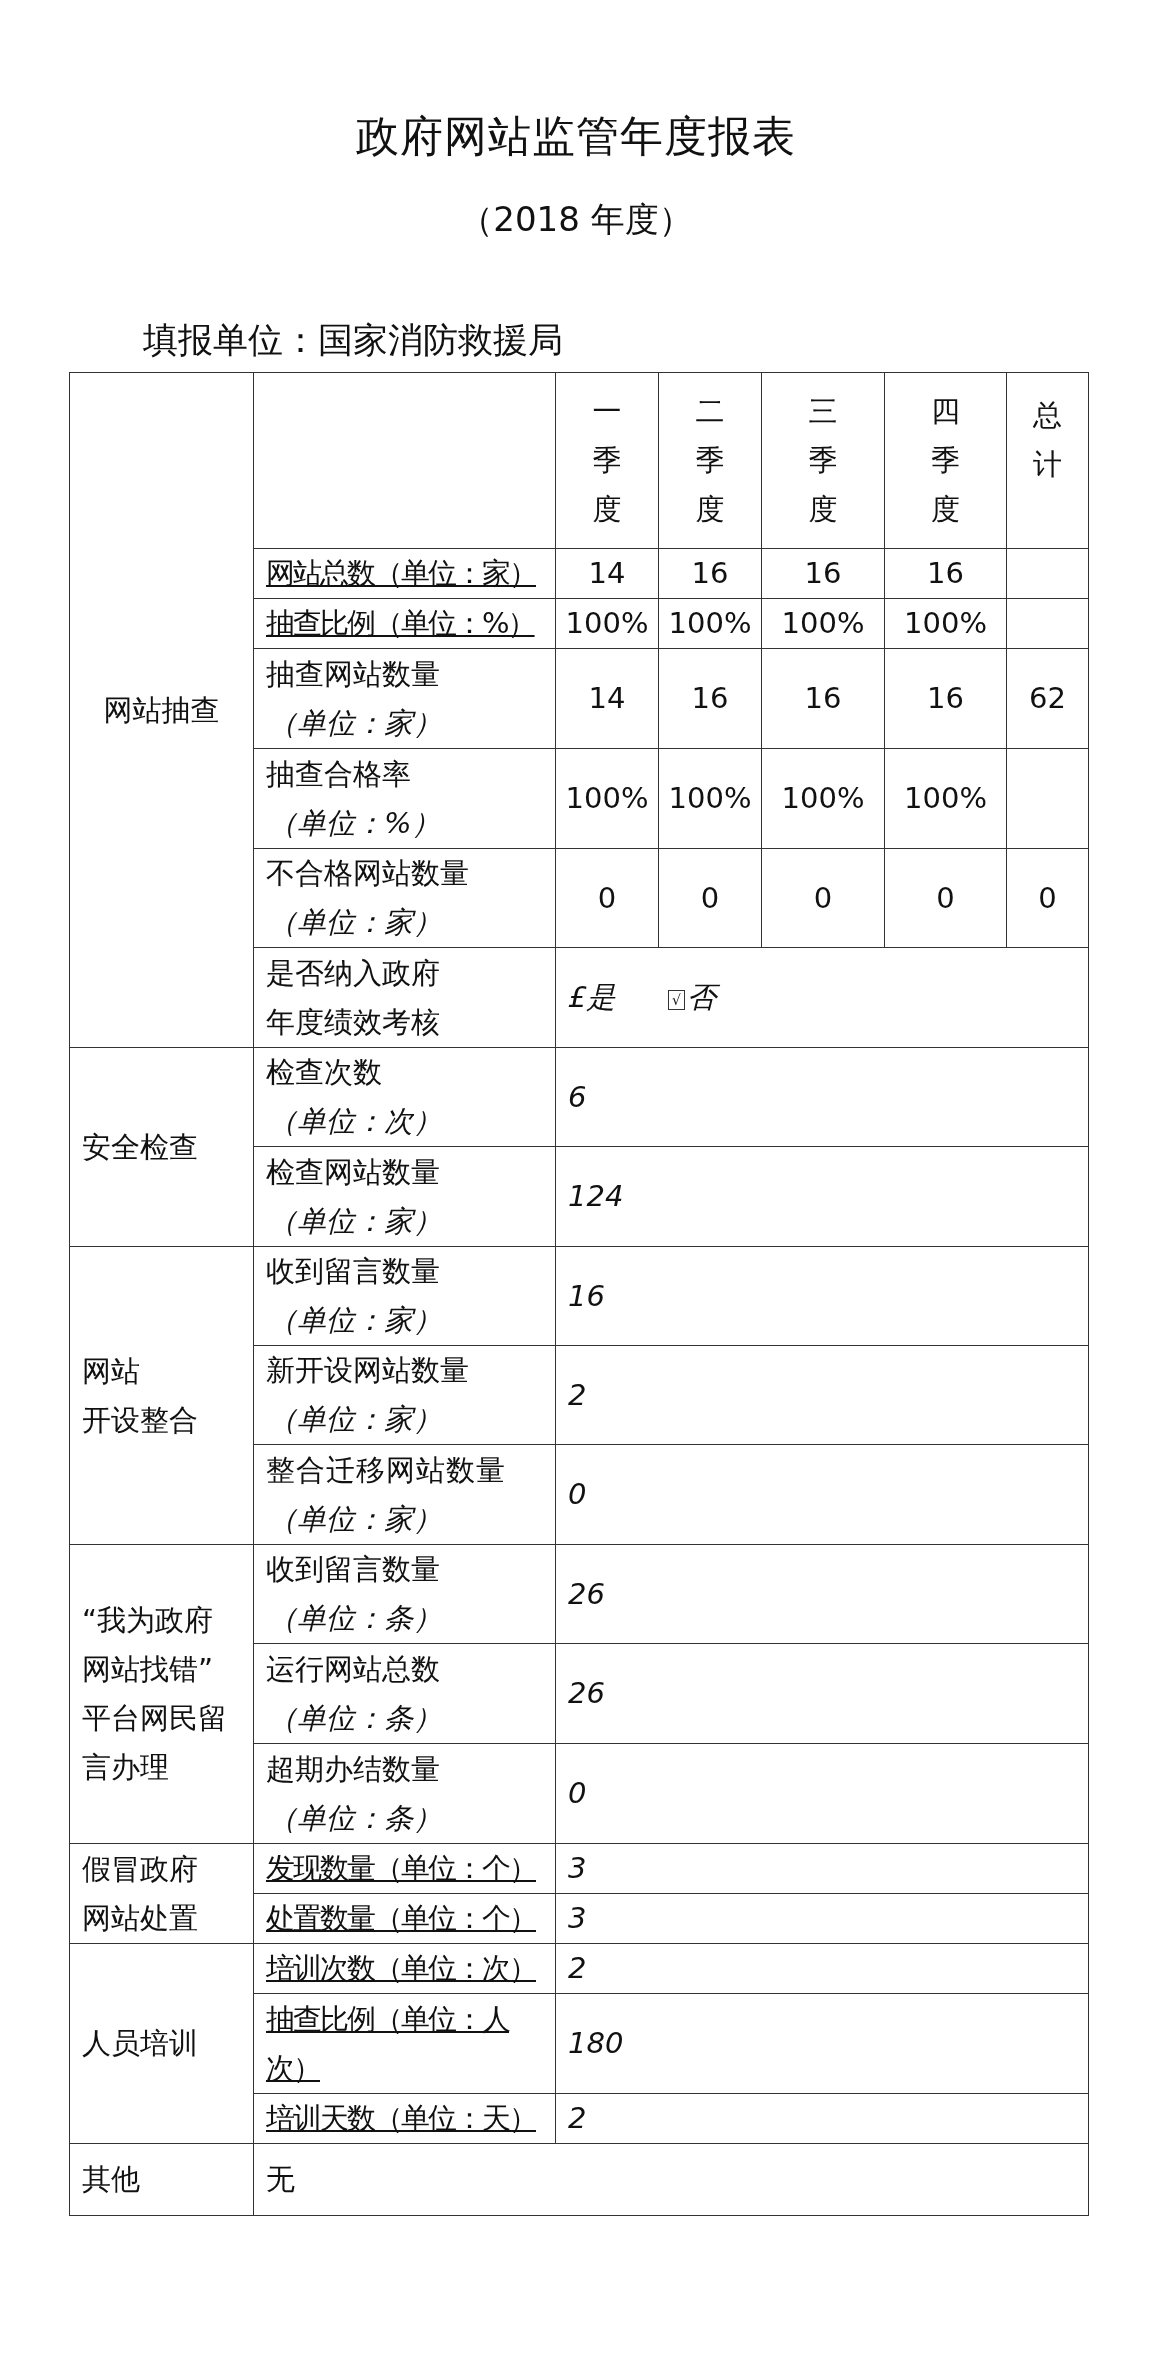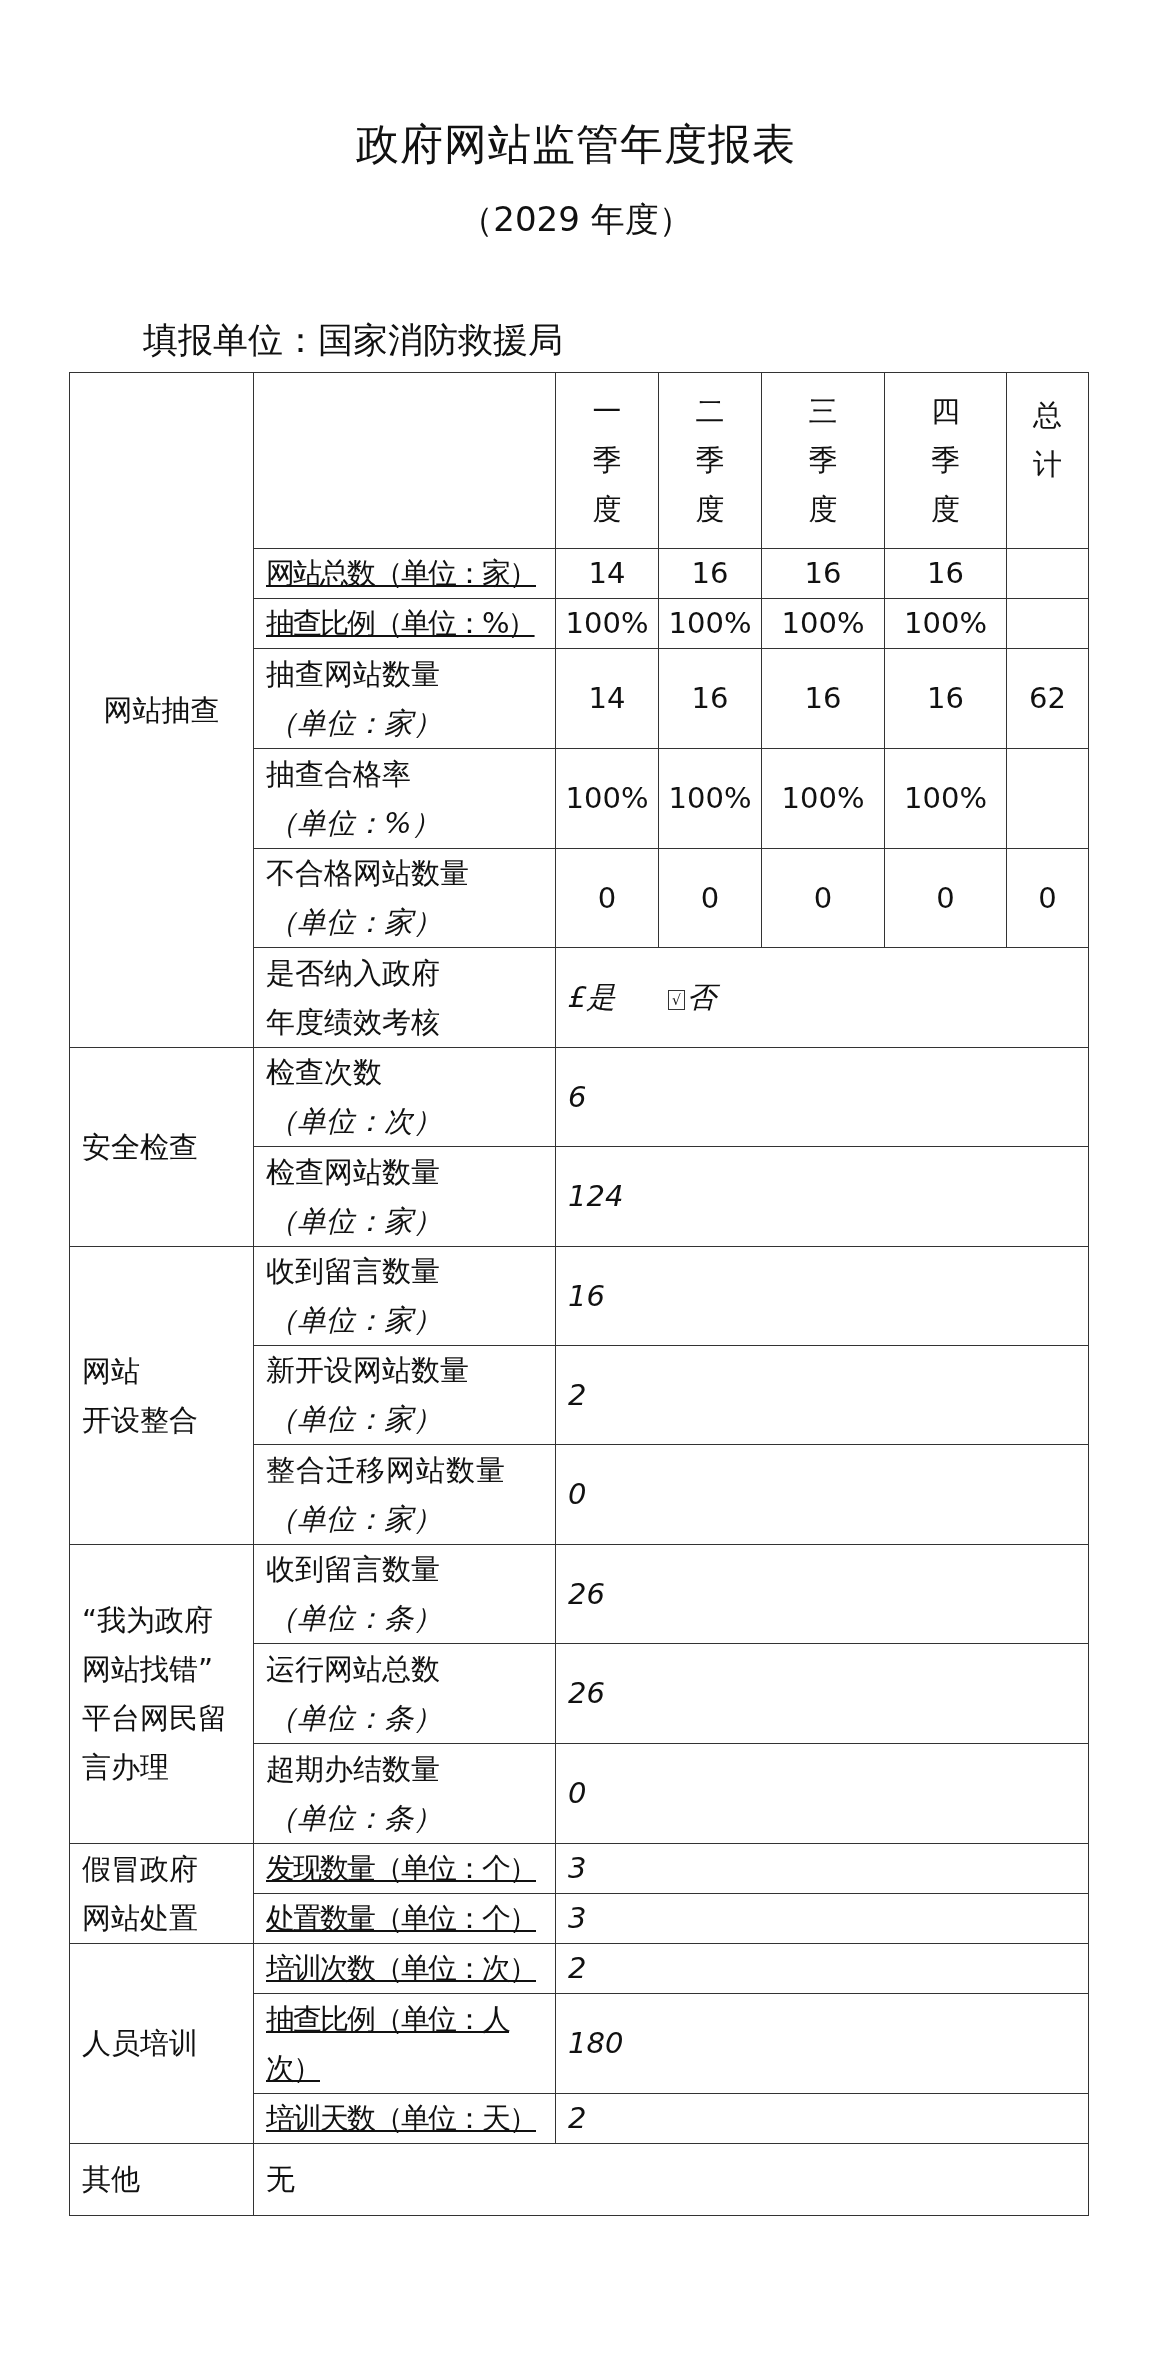--- a/index.html
+++ b/index.html
@@ -1,19 +1,19 @@
 <!DOCTYPE html>
 <html><head>
 <meta charset="utf-8">
 <style>
   html, body { margin: 0; padding: 0; background: #ffffff; }
   body { width: 1152px; height: 2376px; position: relative; overflow: hidden;
          font-family: "DejaVu Sans", "Liberation Sans", sans-serif; color: #111; }
   .title { position: absolute; left: 0; width: 1152px; top: 110px; text-align: center;
-           font-size: 43px; line-height: 52px; letter-spacing: 1px; margin-top: 8px; }
+           font-size: 43px; line-height: 52px; letter-spacing: 1px; }
   .subtitle { position: absolute; left: 0; width: 1152px; top: 198px; text-align: center;
               font-size: 34px; line-height: 42px; }
   .unit { position: absolute; left: 143px; top: 318px; font-size: 35px; line-height: 44px; }
   table.report { position: absolute; left: 69px; top: 372px; border-collapse: collapse;
                  table-layout: fixed; width: 1019px; }
   table.report td { border: 1.5px solid #333; padding: 0; font-size: 29px; line-height: 49px;
                     vertical-align: middle; overflow: hidden; }
   .c-group { padding-left: 12px !important; }
   .c-group.center { text-align: center; padding-left: 0 !important; }
   .c-label { padding-left: 12px !important; white-space: normal; }
@@ -24,21 +24,21 @@
   .hdr { text-align: center; line-height: 49px; }
   .hdr span { display: block; }
   .narrow { letter-spacing: -2px; text-decoration: underline; }
   .box { display: inline-block; width: 15px; height: 18px; border: 1px solid #333;
          font-size: 14px; line-height: 18px; text-align: center; vertical-align: 2px; margin-right: 2px; }
 </style>
 </head>
 <body>
 
 <div class="title">政府网站监管年度报表</div>
-<div class="subtitle">（2029 年度）</div>
+<div class="subtitle">（2018 年度）</div>
 <div class="unit">填报单位：国家消防救援局</div>
 
 <table class="report">
   <colgroup>
     <col style="width:184px">
       <col style="width:302px">
       <col style="width:103px">
       <col style="width:103px">
     <col style="width:123px">
       <col style="width:122px">

